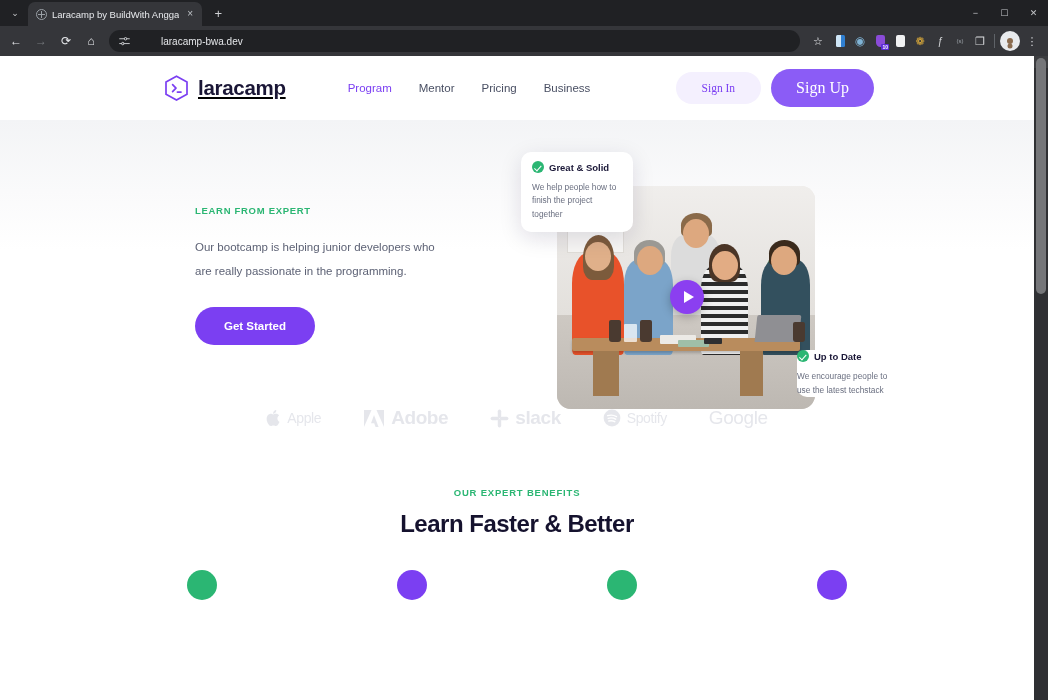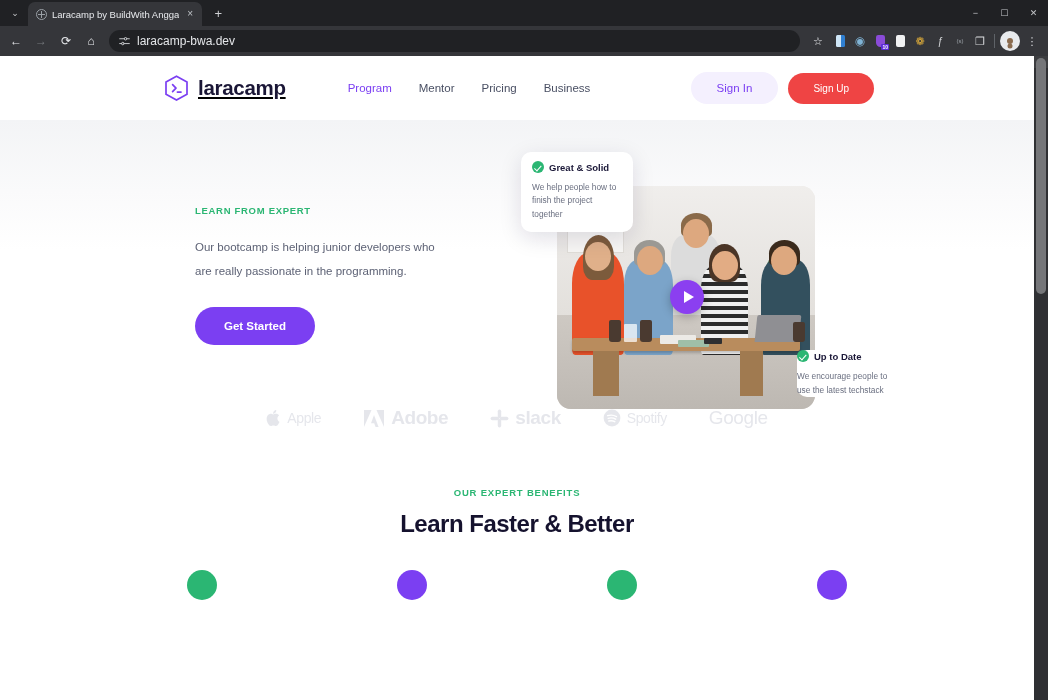--- a/index.html
+++ b/index.html
@@ -55,21 +55,21 @@
   .nav-btn {
     width: 24px; height: 24px; display: flex; align-items: center; justify-content: center;
     color: #e3e5e8; font-size: 12px; border-radius: 50%; flex: none;
   }
   .nav-btn.dim { color: #76797d; }
   .omnibox {
     flex: 1; height: 22px; background: #202124; border-radius: 11px;
     display: flex; align-items: center; gap: 7px; padding: 0 10px; margin: 0 5px;
   }
   .tune-icon { width: 11px; height: 11px; flex: none; }
-  .omnibox-url { font-size: 12px; color: #e4e6e9; white-space: nowrap; }
+  .omnibox-url { font-size: 10px; color: #e4e6e9; white-space: nowrap; margin-left: 24px; }
   .star-btn { width: 24px; height: 24px; display:flex; align-items:center; justify-content:center; color:#e3e5e8; font-size:11px; }
   .ext-tray { display: flex; align-items: center; gap: 2px; padding-right: 2px; }
   .ext {
     width: 18px; height: 20px; display: flex; align-items: center; justify-content: center;
     font-size: 10px; color: #d6d8da; position: relative;
   }
   .ext-sq { width: 9px; height: 12px; border-radius: 1.5px; }
   .badge {
     position: absolute; right: 0px; bottom: 1px; background: #5b2bd6; color: #fff;
     font-size: 5px; line-height: 6px; padding: 0 1px; border-radius: 1px; font-weight: bold;
@@ -88,28 +88,28 @@
 
   
   .site-header {
     height: 64px; display: flex; align-items: center; padding: 0 0 0 164px; background: #fff;
   }
   .brand { display: flex; align-items: center; gap: 9px; text-decoration: underline; }
   .brand-name { font-size: 20.5px; font-weight: 700; color: #1a1636; letter-spacing: -0.3px; }
   .nav { display: flex; gap: 27px; margin-left: 62px; align-items: flex-end; }
   .nav a { font-size: 11.5px; color: #494f63; text-decoration: none; }
   .nav a.active { color: #7b3ff2; }
-  .auth { margin-left: auto; display: flex; align-items: center; gap: 10px; padding-right: 160px; }
+  .auth { margin-left: auto; display: flex; align-items: center; gap: 10px; padding-right: 160px; font-family: Liberation Serif, serif; }
   .btn-signin {
     background: #f4f0fe; color: #7b3ff2; border: none; border-radius: 19px;
     padding: 10px 26px; font-size: 11.5px; font-family: inherit; font-weight: 500;
   }
   .btn-signup {
-    background: #ef4444; color: #fff; border: none; border-radius: 19px;
-    padding: 10px 25px; font-size: 10px; font-family: inherit; font-weight: 500;
+    background: #8b5cf6; color: #fff; border: none; border-radius: 19px;
+    padding: 10px 25px; font-size: 16px; font-family: inherit; font-weight: 500;
   }
 
   .hero-bg {
     position: absolute; left: 0; right: 0; top: 64px; height: 130px;
     background: linear-gradient(180deg, #f3f4f6 0%, #fafafb 55%, #ffffff 100%);
   }
 
   
   .hero { position: relative; display: flex; padding: 60px 0 0 195px; }
   .hero-left { width: 300px; padding-top: 25px; }

